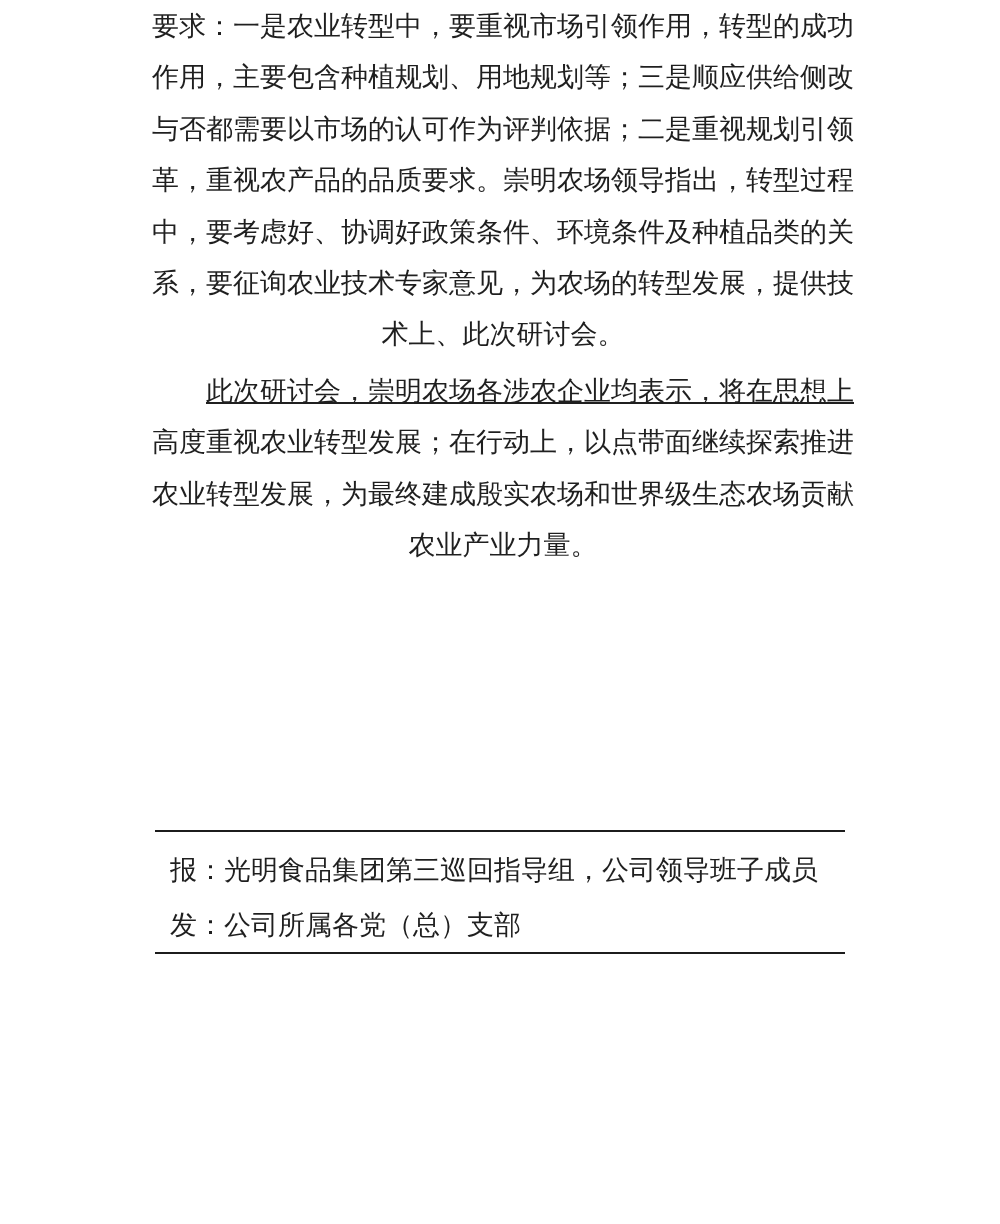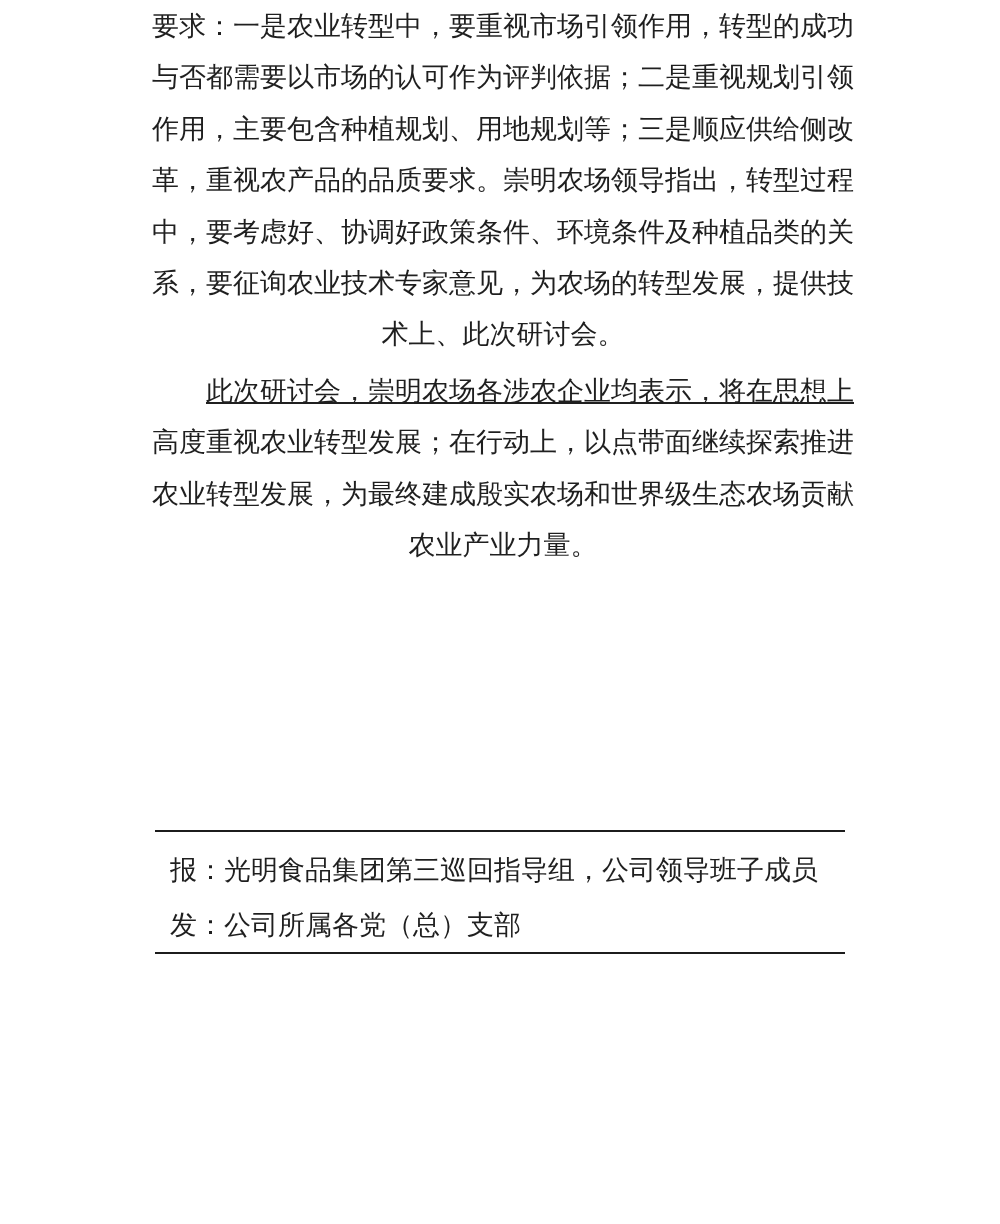--- a/index.html
+++ b/index.html
@@ -59,22 +59,22 @@
 </style>
 </head>
 <body>
 
 <div class="page">
 
   <div class="body-block">
 
     <div class="para1">
       <div class="tline">要求：一是农业转型中，要重视市场引领作用，转型的成功</div>
+      <div class="tline">作用，主要包含种植规划、用地规划等；三是顺应供给侧改</div>
       <div class="tline">与否都需要以市场的认可作为评判依据；二是重视规划引领</div>
-      <div class="tline">作用，主要包含种植规划、用地规划等；三是顺应供给侧改</div>
       <div class="tline">革，重视农产品的品质要求。崇明农场领导指出，转型过程</div>
       <div class="tline">中，要考虑好、协调好政策条件、环境条件及种植品类的关</div>
       <div class="tline">系，要征询农业技术专家意见，为农场的转型发展，提供技</div>
       <div class="tline">术上、此次研讨会。</div>
     </div>
 
     <div class="para2">
       <div class="tline indent">此次研讨会，崇明农场各涉农企业均表示，将在思想上</div>
       <div class="tline">高度重视农业转型发展；在行动上，以点带面继续探索推进</div>
       <div class="tline">农业转型发展，为最终建成殷实农场和世界级生态农场贡献</div>

